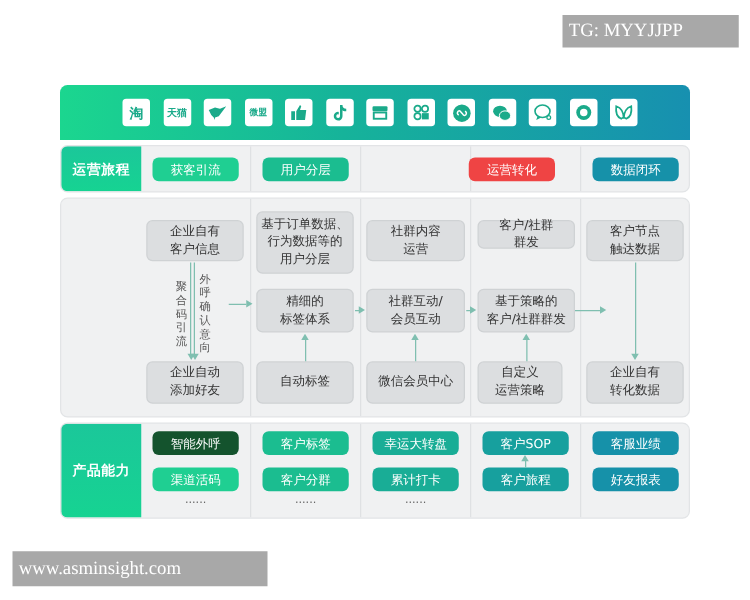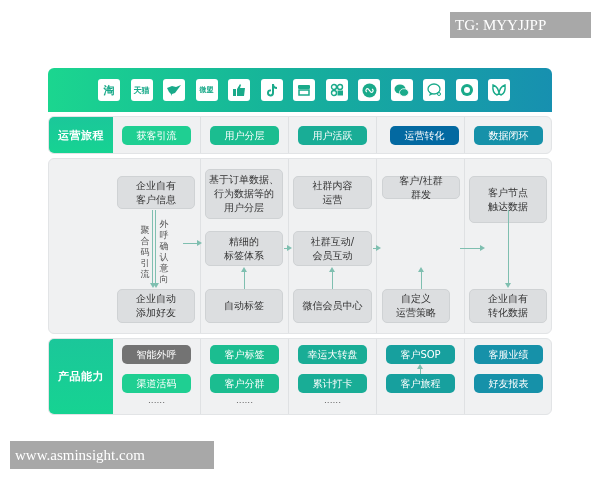--- a/index.html
+++ b/index.html
@@ -111,22 +111,21 @@
 </div>
 
 <div class="row" style="top:116px;height:38px;">
   <div class="row-label">运营旅程</div>
   <div class="col-div" style="left:151px"></div>
   <div class="col-div" style="left:239px"></div>
   <div class="col-div" style="left:327px"></div>
   <div class="col-div" style="left:415px"></div>
   <div class="pill" style="left:73px;top:9px;background:#1fcf92">获客引流</div>
   <div class="pill" style="left:161px;top:9px;background:#1bbd90">用户分层</div>
-  <div class="pill" style="left:249px;top:9px;background:#19ad96">用户活跃</div>
-  <div class="pill" style="left:341px;top:9px;background:#0369a1">运营转化</div>
+  <div class="pill" style="left:326px;top:9px;background:#ef4444">运营转化</div>
   <div class="pill" style="left:425px;top:9px;background:#1691a9">数据闭环</div>
 </div>
 
 <div class="row" style="top:158px;height:176px;">
   <div class="col-div" style="left:151px"></div>
   <div class="col-div" style="left:239px"></div>
   <div class="col-div" style="left:327px"></div>
   <div class="col-div" style="left:415px"></div>
 
   <div class="box" style="left:68px;top:17px;width:78px;height:33px">企业自有
@@ -158,43 +157,45 @@
   <div class="box" style="left:244px;top:72px;width:79px;height:35px">社群互动/
 会员互动</div>
   <div class="box" style="left:244px;top:130px;width:79px;height:34px">微信会员中心</div>
   <div class="line" style="left:283px;top:113px;width:1px;height:17px"></div>
   <div class="arrow-u" style="left:280px;top:108px"></div>
   <div class="line" style="left:324px;top:89px;width:4px;height:1px"></div>
   <div class="arrow-r" style="left:327px;top:86px"></div>
 
   <div class="box" style="left:333px;top:17px;width:78px;height:23px">客户/社群
 群发</div>
+  <div class="box" style="left:333px;top:72px;width:78px;height:35px">基于策略的
+客户/社群群发</div>
   <div class="box" style="left:333px;top:130px;width:68px;height:34px">自定义
 运营策略</div>
   <div class="line" style="left:372px;top:113px;width:1px;height:17px"></div>
   <div class="arrow-u" style="left:369px;top:108px"></div>
   <div class="line" style="left:411px;top:89px;width:20px;height:1px"></div>
   <div class="arrow-r" style="left:431px;top:86px"></div>
 
-  <div class="box" style="left:420px;top:17px;width:78px;height:47px">客户节点
+  <div class="box" style="left:420px;top:17px;width:78px;height:33px">客户节点
 触达数据</div>
   <div class="box" style="left:420px;top:130px;width:78px;height:34px">企业自有
 转化数据</div>
   <div class="line" style="left:459px;top:51px;width:1px;height:74px"></div>
   <div class="arrow-d" style="left:456px;top:124px"></div>
 </div>
 
 <div class="row" style="top:338px;height:77px;">
   <div class="row-label">产品能力</div>
   <div class="col-div" style="left:151px"></div>
   <div class="col-div" style="left:239px"></div>
   <div class="col-div" style="left:327px"></div>
   <div class="col-div" style="left:415px"></div>
 
-  <div class="pill" style="left:73px;top:6px;background:#737373">智能外呼</div>
+  <div class="pill" style="left:73px;top:6px;background:#14532d">智能外呼</div>
   <div class="pill" style="left:73px;top:35px;background:#1fcf92">渠道活码</div>
   <div class="dots" style="left:73px;top:56px">......</div>
 
   <div class="pill" style="left:161px;top:6px;background:#1bbd90">客户标签</div>
   <div class="pill" style="left:161px;top:35px;background:#1bbd90">客户分群</div>
   <div class="dots" style="left:161px;top:56px">......</div>
 
   <div class="pill" style="left:249px;top:6px;background:#19ad96">幸运大转盘</div>
   <div class="pill" style="left:249px;top:35px;background:#19ad96">累计打卡</div>
   <div class="dots" style="left:249px;top:56px">......</div>

